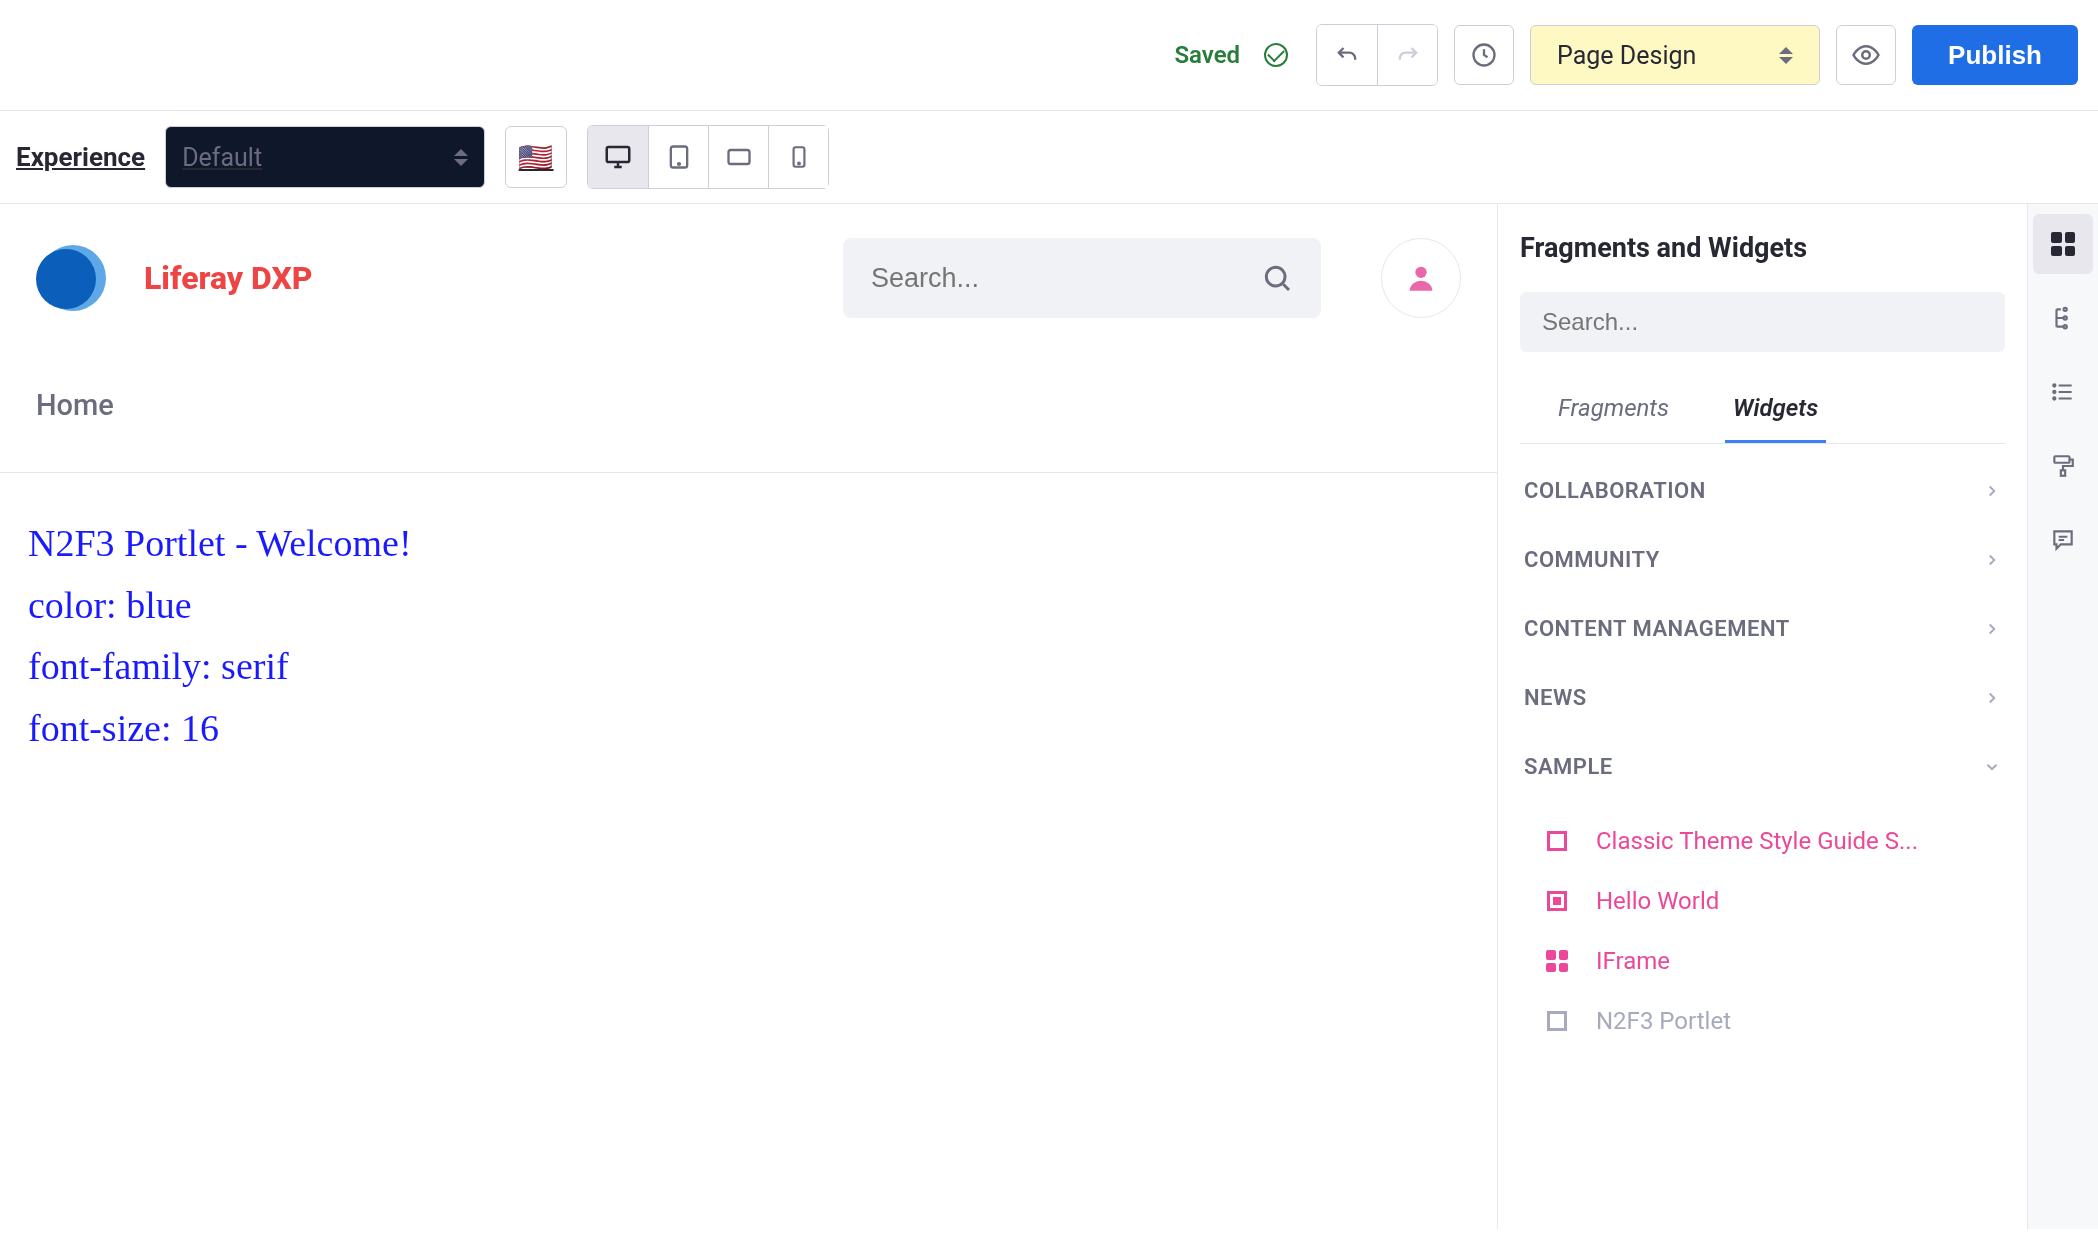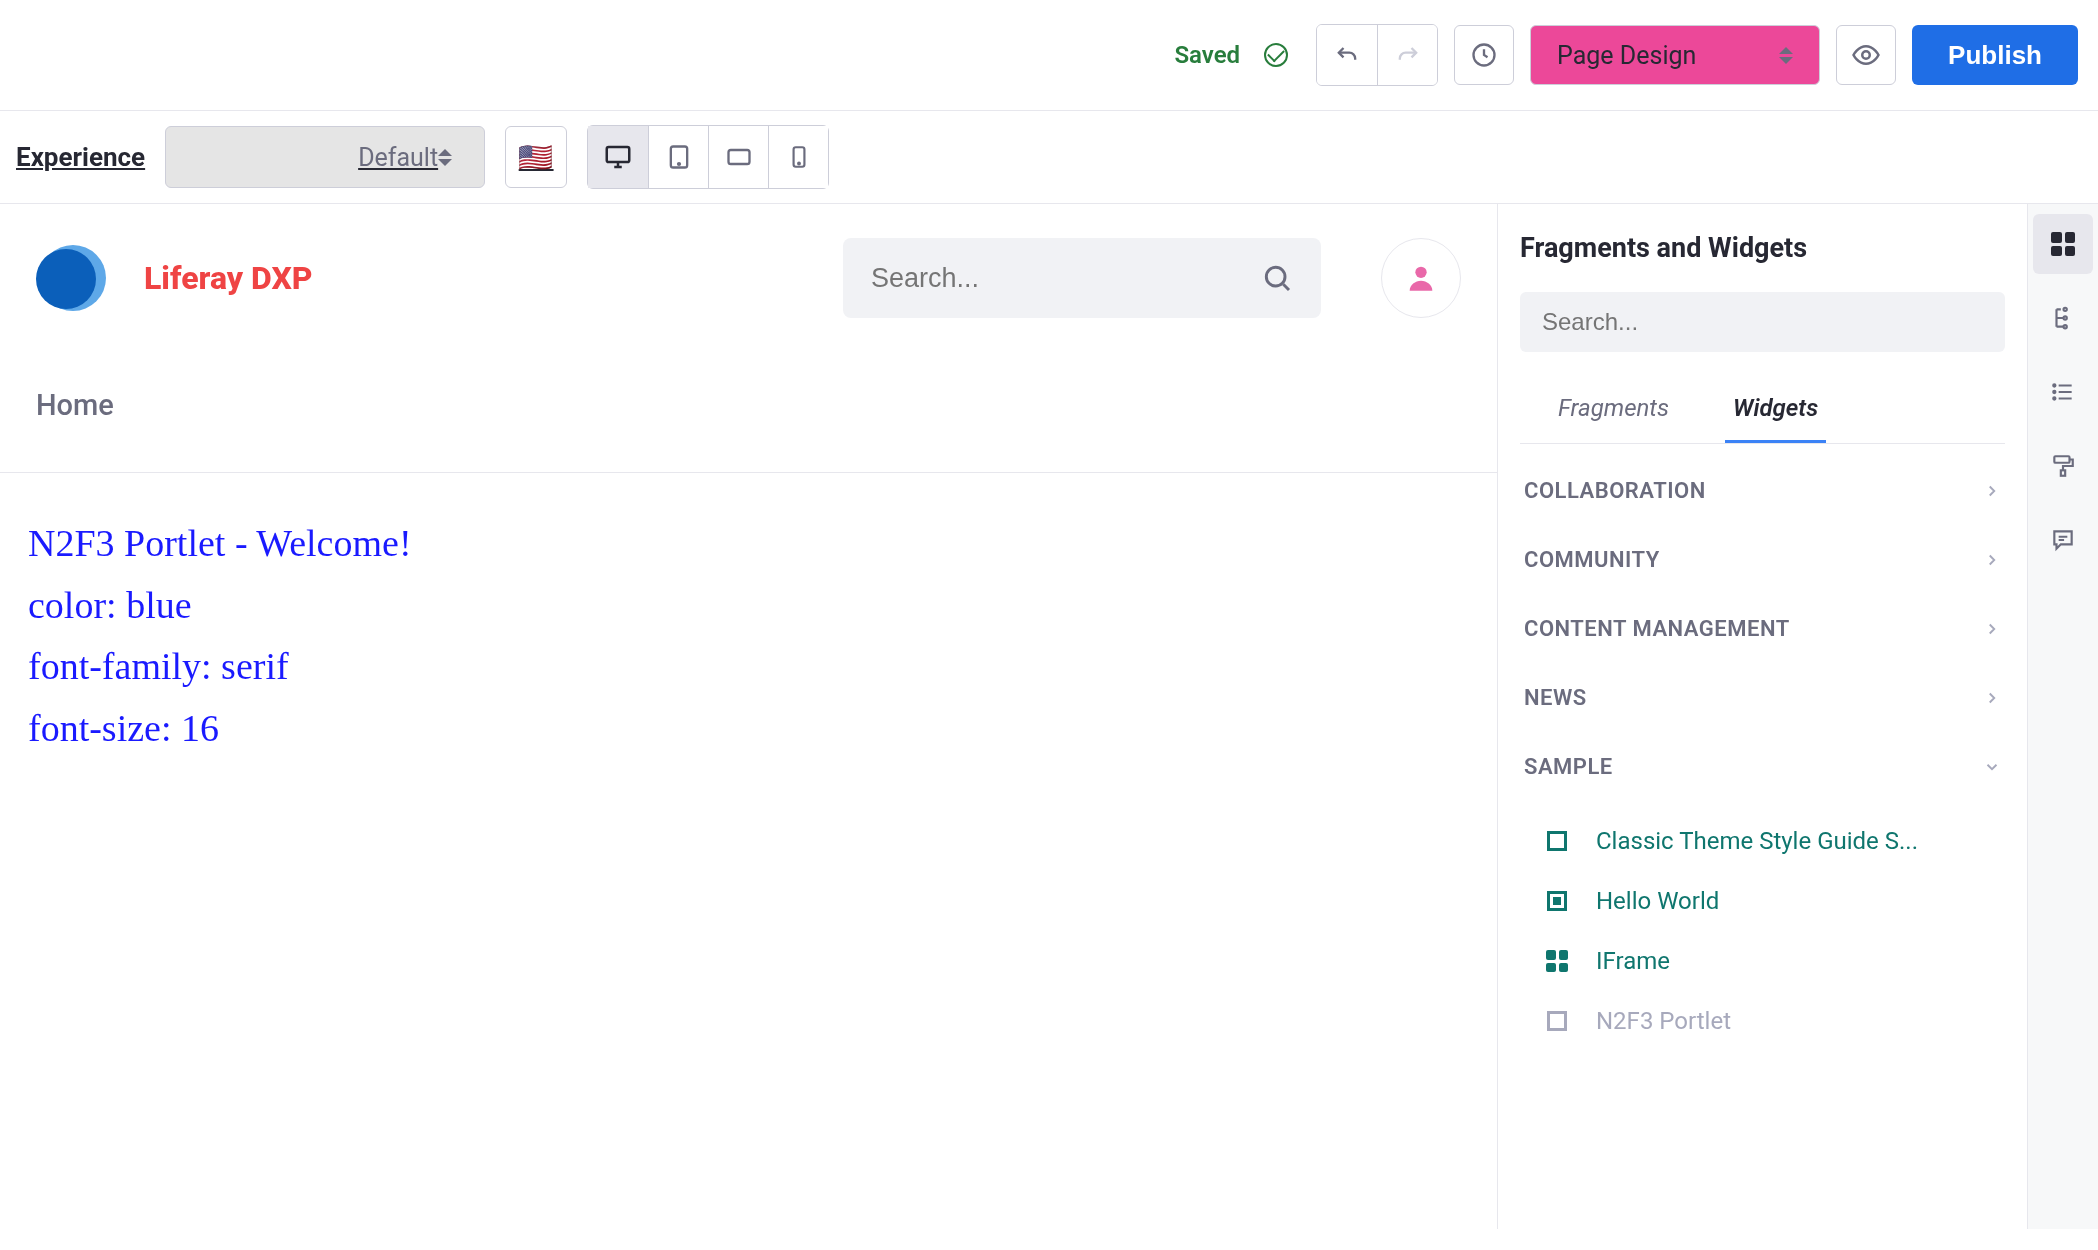--- a/index.html
+++ b/index.html
@@ -68,21 +68,21 @@
     border-radius: 6px;
     height: 60px;
     min-width: 290px;
     padding: 0 26px;
     display: flex;
     align-items: center;
     justify-content: space-between;
     font-size: 25px;
     color: #272833;
     cursor: pointer;
-    background: #ec4899;
+    background: #fef9c3;
   }
   .sort-icon {
     display: flex;
     flex-direction: column;
     gap: 3px;
   }
   .sort-icon .tri {
     width: 0; height: 0;
     border-left: 7px solid transparent;
     border-right: 7px solid transparent;
@@ -114,27 +114,27 @@
   .exp-label {
     font-weight: 700;
     font-size: 26px;
     color: #272833;
   }
   .select-box {
     border: 1px solid #cdced9;
     border-radius: 6px;
     height: 62px;
     min-width: 320px;
-    padding: 0 32px;
-    display: flex;
-    align-items: center;
-    justify-content: flex-end;
+    padding: 0 16px;
+    display: flex;
+    align-items: center;
+    justify-content: space-between;
     font-size: 25px;
     color: #6b6c7e;
-    background: #e5e5e5;
+    background: #0f172a;
     cursor: pointer;
   }
   .flag-btn {
     border: 1px solid #cdced9;
     border-radius: 6px;
     width: 62px; height: 62px;
     display: flex; align-items: center; justify-content: center;
     background: #fff;
     cursor: pointer;
     font-size: 28px;
@@ -302,21 +302,21 @@
   .cat.expanded .chev { transform: rotate(90deg); }
   .widget-list {
     padding: 10px 0 0 20px;
   }
   .widget-item {
     display: flex;
     align-items: center;
     gap: 26px;
     padding: 16px 4px;
     font-size: 24px;
-    color: #0f766e;
+    color: #ec4899;
     cursor: grab;
   }
   .widget-item.disabled { color: #a7a9bc; }
   .widget-icon {
     width: 26px; height: 26px;
     display: flex; align-items: center; justify-content: center;
   }
   .sq-icon { width: 20px; height: 20px; border: 3px solid currentColor; }
   .sq-icon.filled-center { position: relative; }
   .sq-icon.filled-center::after { content:""; position:absolute; width:8px; height:8px; background: currentColor; left:3px; top:3px; }

